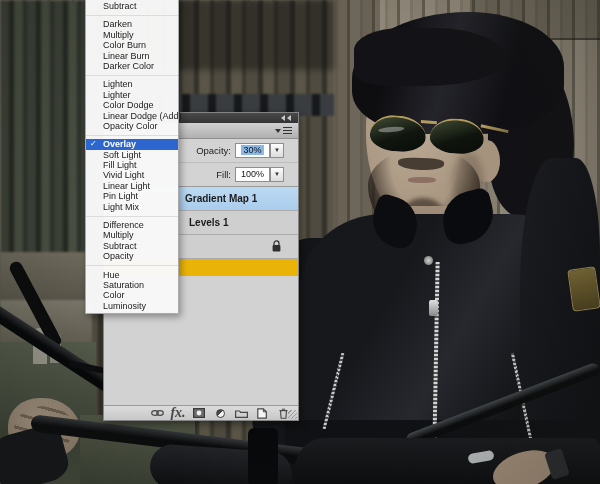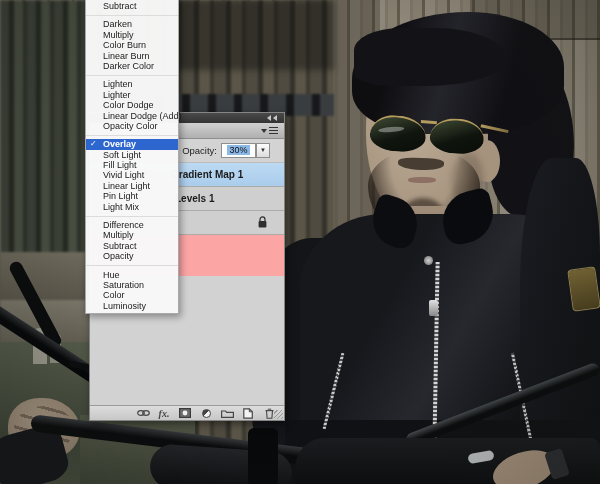--- a/index.html
+++ b/index.html
@@ -92,22 +92,22 @@
   .bar-r{left:400px;top:398px;width:206px;height:13px;background:linear-gradient(#44494c,#0b0c0d 60%);border-radius:7px;transform:rotate(-21deg);}
   .riser{left:150px;top:448px;width:142px;height:44px;background:linear-gradient(#222428,#0b0c0e);border-radius:22px;transform:rotate(4deg);}
   .clamp{left:248px;top:428px;width:30px;height:58px;background:#08090b;border-radius:6px;}
   .bike-br{left:295px;top:438px;width:305px;height:46px;background:linear-gradient(#1a1c1f,#0c0d0f);border-radius:30px 10px 0 0;}
   .chrome1{left:468px;top:452px;width:26px;height:10px;background:#b9bdbf;border-radius:5px;transform:rotate(-10deg);}
   .arm-br{left:492px;top:452px;width:64px;height:36px;background:#a5907b;border-radius:50%;transform:rotate(-18deg);}
   .watch{left:548px;top:450px;width:18px;height:28px;background:#2c2d31;border-radius:4px;transform:rotate(-18deg);}
   .tint{inset:0;background:radial-gradient(circle at 50% 45%,transparent 55%,rgba(20,22,18,0.28));pointer-events:none;}
 
   
-  .panel{position:absolute;left:89px;top:112px;width:196px;height:309px;z-index:10;
-    background:#fca5a5;border:1px solid #858585;box-sizing:border-box;
+  .panel{position:absolute;left:103px;top:112px;width:196px;height:309px;z-index:10;
+    background:#eab308;border:1px solid #858585;box-sizing:border-box;
     box-shadow:2px 3px 8px rgba(0,0,0,0.45);font-size:10px;color:#1d1d1d;}
   .ptitle{position:relative;height:10px;background:linear-gradient(#4a4a4a,#333);}
   .pcollapse{position:absolute;right:5px;top:2px;width:12px;height:6px;}
   .pcollapse i{position:absolute;top:0;width:0;height:0;border-top:3px solid transparent;border-bottom:3px solid transparent;border-right:4px solid #c9c9c9;}
   .pcollapse i:first-child{left:0;} .pcollapse i:last-child{left:6px;}
   .ptabbar{position:relative;height:15px;background:linear-gradient(#d0d0d0,#b0b0b0);border-bottom:1px solid #8f8f8f;}
   .pmenu-ic{position:absolute;right:6px;top:4px;width:17px;height:8px;}
   .pmenu-ic::before{content:"";position:absolute;left:0;top:2px;border-left:3px solid transparent;border-right:3px solid transparent;border-top:4px solid #333;}
   .pmenu-ic::after{content:"";position:absolute;right:0;top:0;width:9px;height:8px;
     background:repeating-linear-gradient(180deg,#333 0 1px,transparent 1px 3px);}
@@ -122,21 +122,21 @@
     border:1px solid #8e8e8e;font-size:6px;line-height:13px;text-align:center;color:#333;}
   .lrow{position:relative;height:23px;background:#cfcfcf;border-bottom:1px solid #ababab;}
   .lrow.sel{background:linear-gradient(#bcd9f2,#aacdec);}
   .lname{position:absolute;top:6px;font-weight:bold;font-size:10px;color:#1b1b1b;white-space:nowrap;}
   .lrow.r0 .lname{left:81px;} .lrow.r1 .lname{left:85px;} .lrow.r2 .lname{left:85px;}
   .plock{position:absolute;right:16px;top:5px;width:11px;height:13px;}
   .pempty{position:absolute;left:0;right:0;top:163px;bottom:15px;background:#d2d2d2;}
   .pbottom{position:absolute;left:0;right:0;bottom:0;height:15px;background:linear-gradient(#dcdcdc,#c7c7c7);
     border-top:1px solid #9b9b9b;display:flex;align-items:center;gap:7px;padding-left:46px;box-sizing:border-box;}
   .bic{width:14px;height:11px;display:flex;align-items:center;justify-content:center;color:#474747;}
-  .fx-ic{font-style:italic;font-weight:bold;font-size:10px;font-family:"Liberation Serif","DejaVu Serif",serif;}
+  .fx-ic{font-style:italic;font-weight:bold;font-size:14px;font-family:"Liberation Serif","DejaVu Serif",serif;}
   .adj-ic{width:9px;height:9px;border-radius:50%;border:1px solid #444;background:linear-gradient(135deg,#444 50%,#f2f2f2 50%);box-sizing:border-box;}
   .gripper{position:absolute;right:1px;bottom:1px;width:9px;height:9px;
     background:repeating-linear-gradient(135deg,transparent 0 2px,#9a9a9a 2px 3px);}
 
   
   .menu{position:absolute;left:85px;top:-5px;width:94px;z-index:20;
     background:rgba(248,248,248,0.98);border:1px solid #a9a9a9;border-top:none;
     box-shadow:2px 3px 7px rgba(0,0,0,0.35);padding:6px 0 2px 0;box-sizing:border-box;}
   .mi{position:relative;height:10.4px;line-height:10.5px;font-size:9px;color:#1a1a1a;padding-left:17px;white-space:nowrap;}
   .mi.sel{background:#2e66d0;color:#fff;font-weight:bold;}
@@ -218,20 +218,25 @@
       </span>
   </div>
   <div class="ptabbar">
     <span class="pmenu-ic"></span>
   </div>
   <div class="prow op">
     <span class="plbl">Opacity:</span>
     <span class="pfield"><span class="selval">30%</span></span>
     <span class="pfbtn">▼</span>
   </div>
+  <div class="prow fi">
+    <span class="plbl">Fill:</span>
+    <span class="pfield"><span>100%</span></span>
+    <span class="pfbtn">▼</span>
+  </div>
   <div class="lrow sel r0">
     <span class="lname">Gradient Map 1</span>
   </div>
   <div class="lrow r1">
     <span class="lname">Levels 1</span>
   </div>
   <div class="lrow r2">
     <span class="lname"></span>
     <span class="plock">
       <svg width="11" height="13" viewBox="0 0 11 13">

